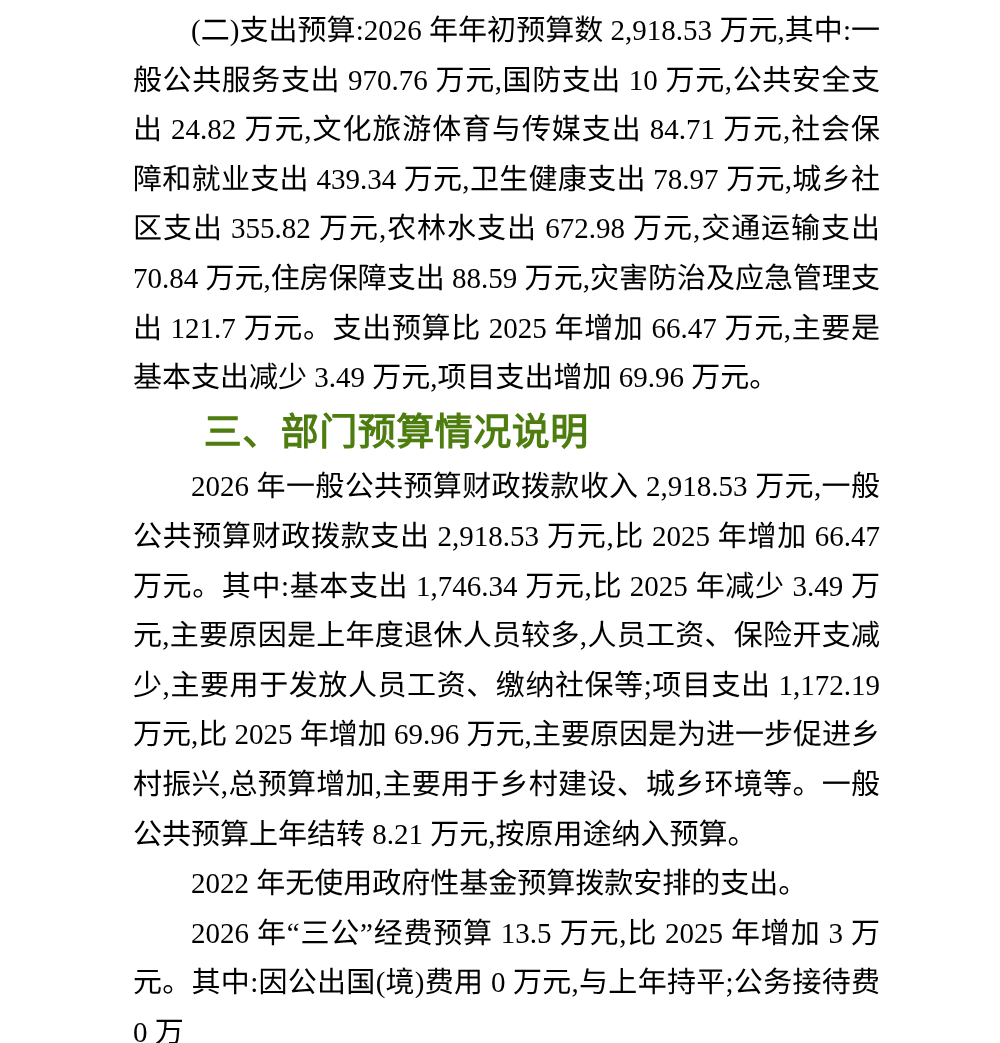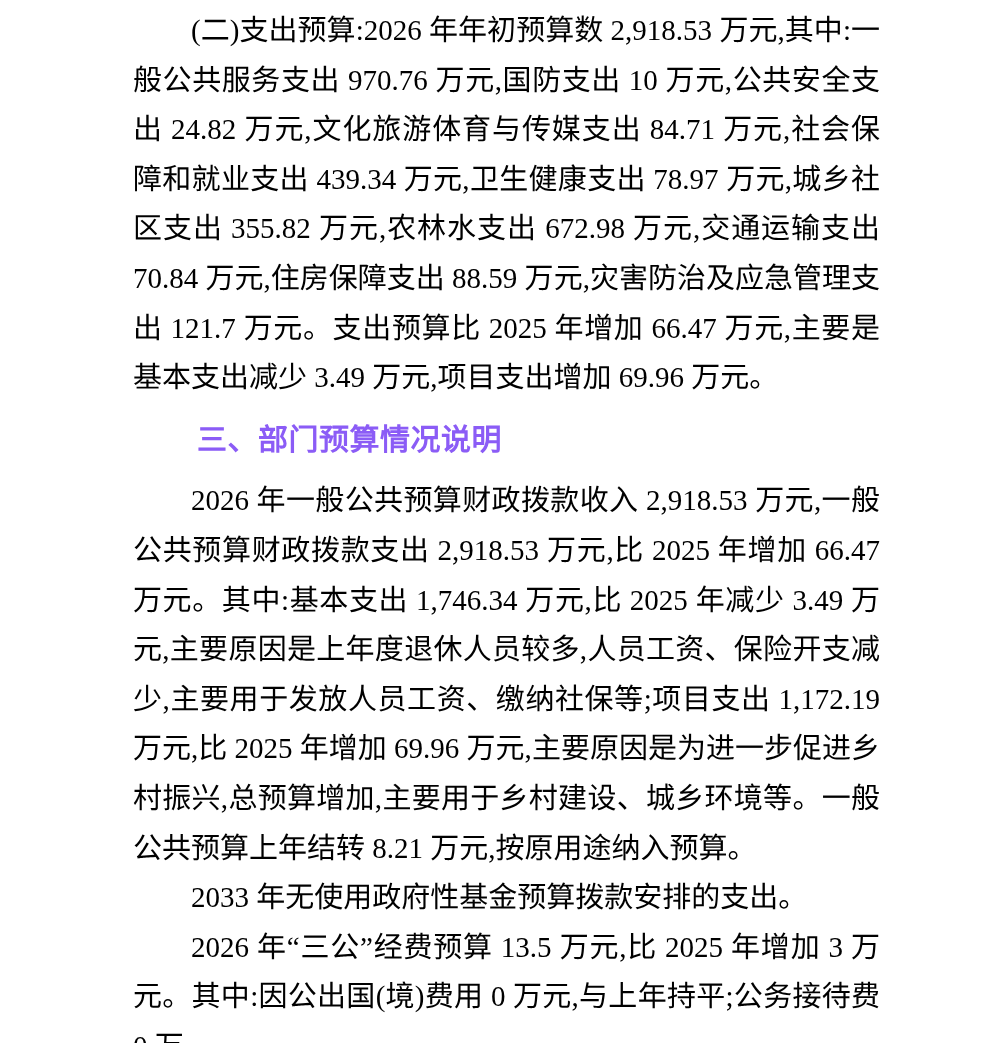--- a/index.html
+++ b/index.html
@@ -27,34 +27,34 @@
     font-family: "Liberation Serif", "DejaVu Serif", serif;
     font-size: 29px;
     line-height: 49.6px;
     text-align: justify;
     text-align-last: left;
     text-indent: 2em;
     color: #000000;
     word-break: break-word;
   }
   .heading {
-    margin: 12px;
+    margin: 5px;
     font-family: "Liberation Sans", "DejaVu Sans", sans-serif;
     font-weight: bold;
-    font-size: 30px;
+    font-size: 38px;
     line-height: 49.6px;
     text-indent: 1.73em;
-    color: #8b5cf6;
+    color: #4d7c0f;
     letter-spacing: 0.5px;
   }
 </style>
 </head>
 <body>
 
 <div class="page">
   <div class="content">
     <p class="para">(二)支出预算:2026 年年初预算数 2,918.53 万元,其中:一般公共服务支出 970.76 万元,国防支出 10 万元,公共安全支出 24.82 万元,文化旅游体育与传媒支出 84.71 万元,社会保障和就业支出 439.34 万元,卫生健康支出 78.97 万元,城乡社区支出 355.82 万元,农林水支出 672.98 万元,交通运输支出 70.84 万元,住房保障支出 88.59 万元,灾害防治及应急管理支出 121.7 万元。支出预算比 2025 年增加 66.47 万元,主要是基本支出减少 3.49 万元,项目支出增加 69.96 万元。</p>
     <h3 class="heading">三、部门预算情况说明</h3>
     <p class="para">2026 年一般公共预算财政拨款收入 2,918.53 万元,一般公共预算财政拨款支出 2,918.53 万元,比 2025 年增加 66.47 万元。其中:基本支出 1,746.34 万元,比 2025 年减少 3.49 万元,主要原因是上年度退休人员较多,人员工资、保险开支减少,主要用于发放人员工资、缴纳社保等;项目支出 1,172.19 万元,比 2025 年增加 69.96 万元,主要原因是为进一步促进乡村振兴,总预算增加,主要用于乡村建设、城乡环境等。一般公共预算上年结转 8.21 万元,按原用途纳入预算。</p>
-    <p class="para">2033 年无使用政府性基金预算拨款安排的支出。</p>
+    <p class="para">2022 年无使用政府性基金预算拨款安排的支出。</p>
     <p class="para">2026 年“三公”经费预算 13.5 万元,比 2025 年增加 3 万元。其中:因公出国(境)费用 0 万元,与上年持平;公务接待费 0 万</p>
   </div>
 </div>
 
 </body></html>

